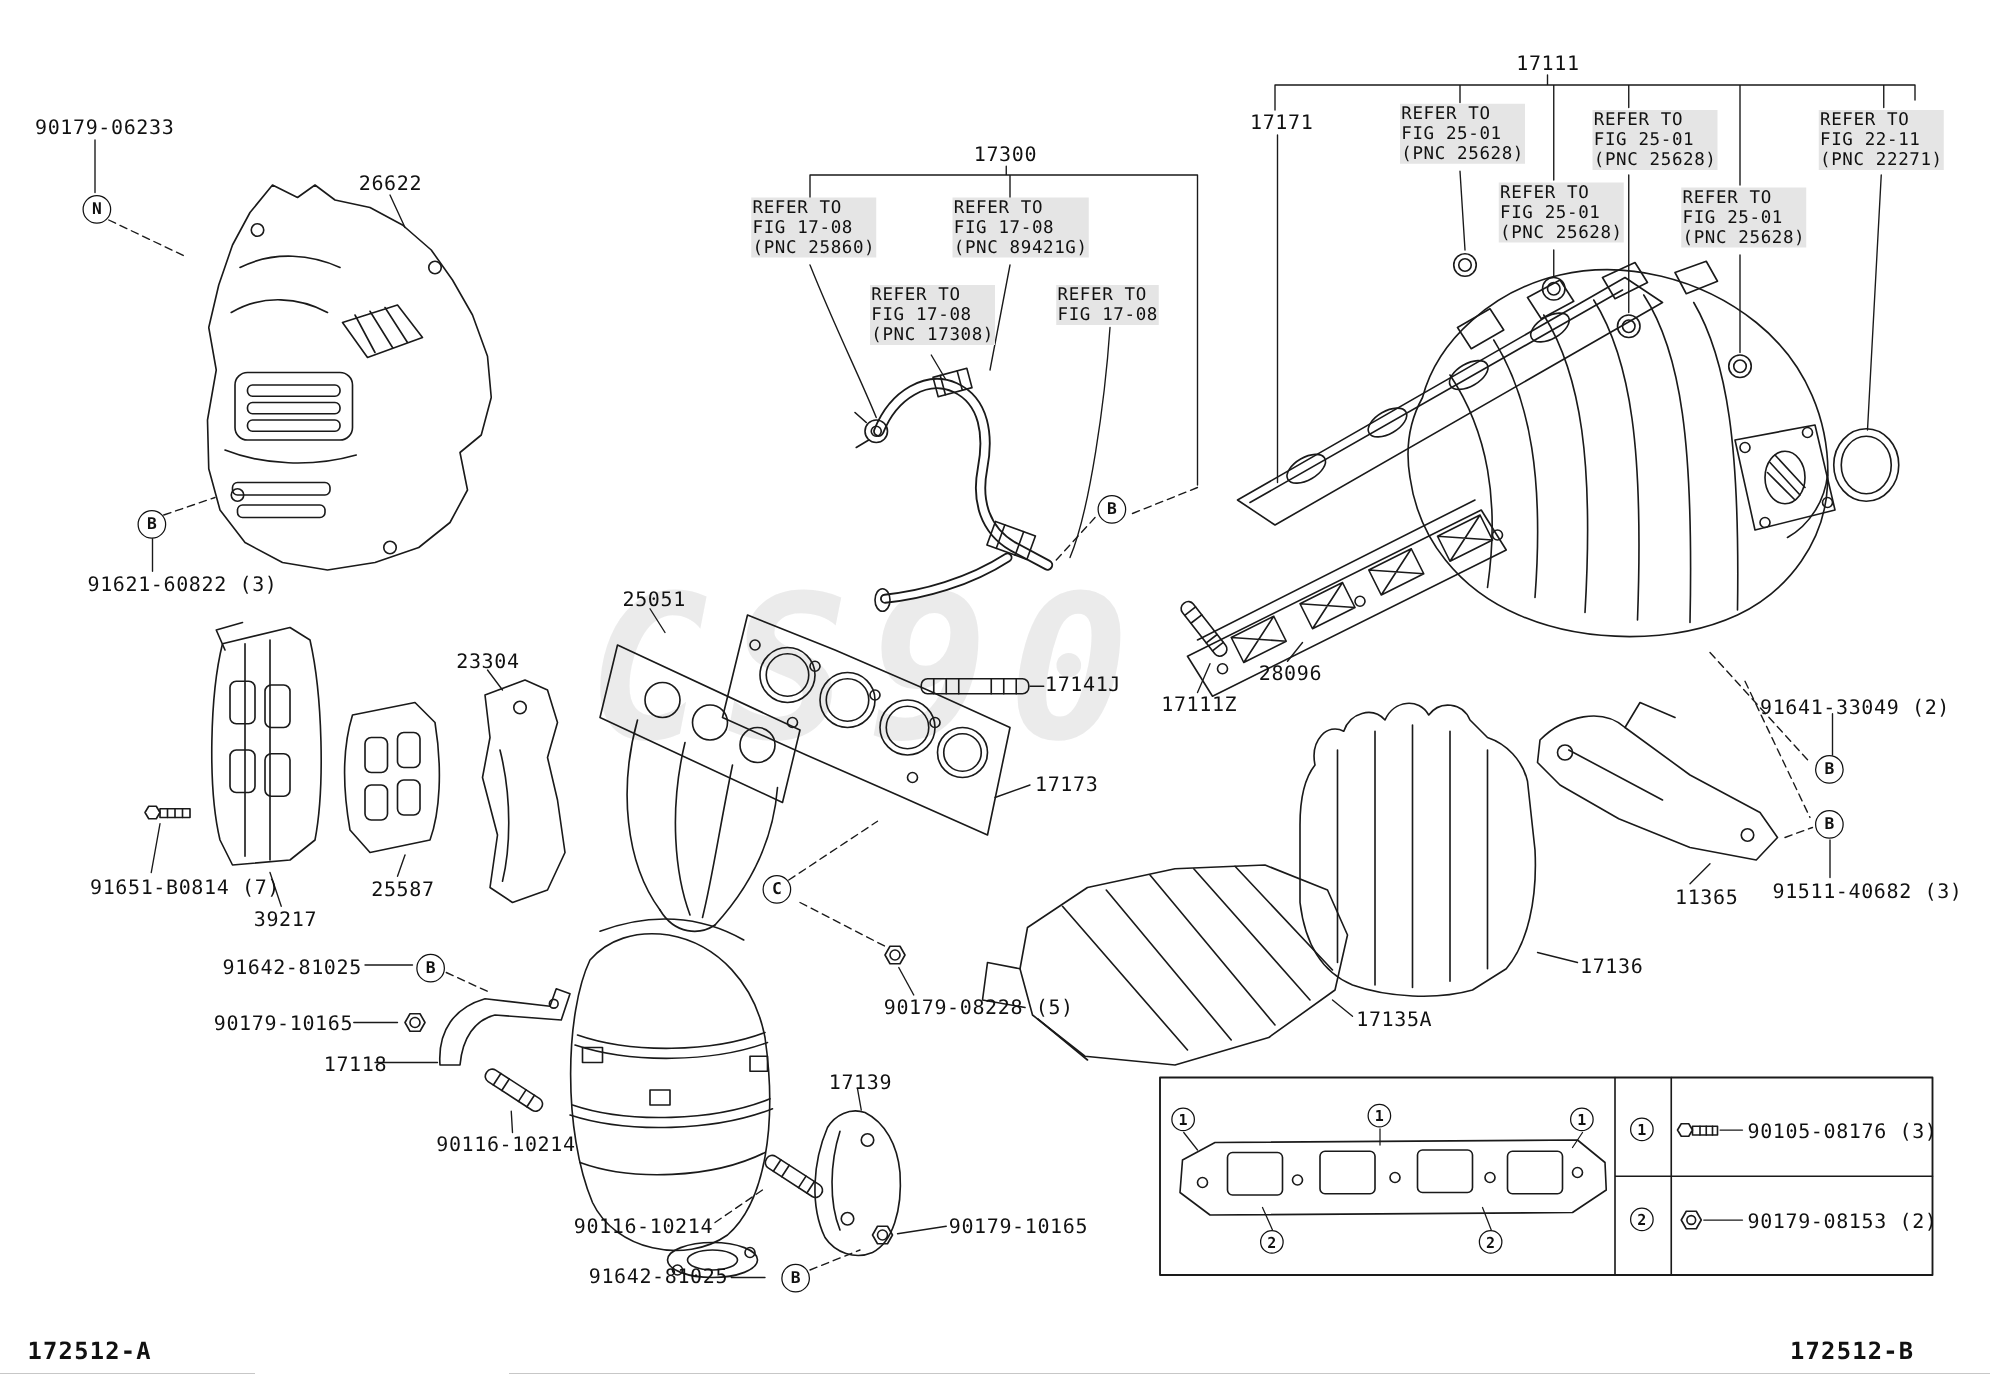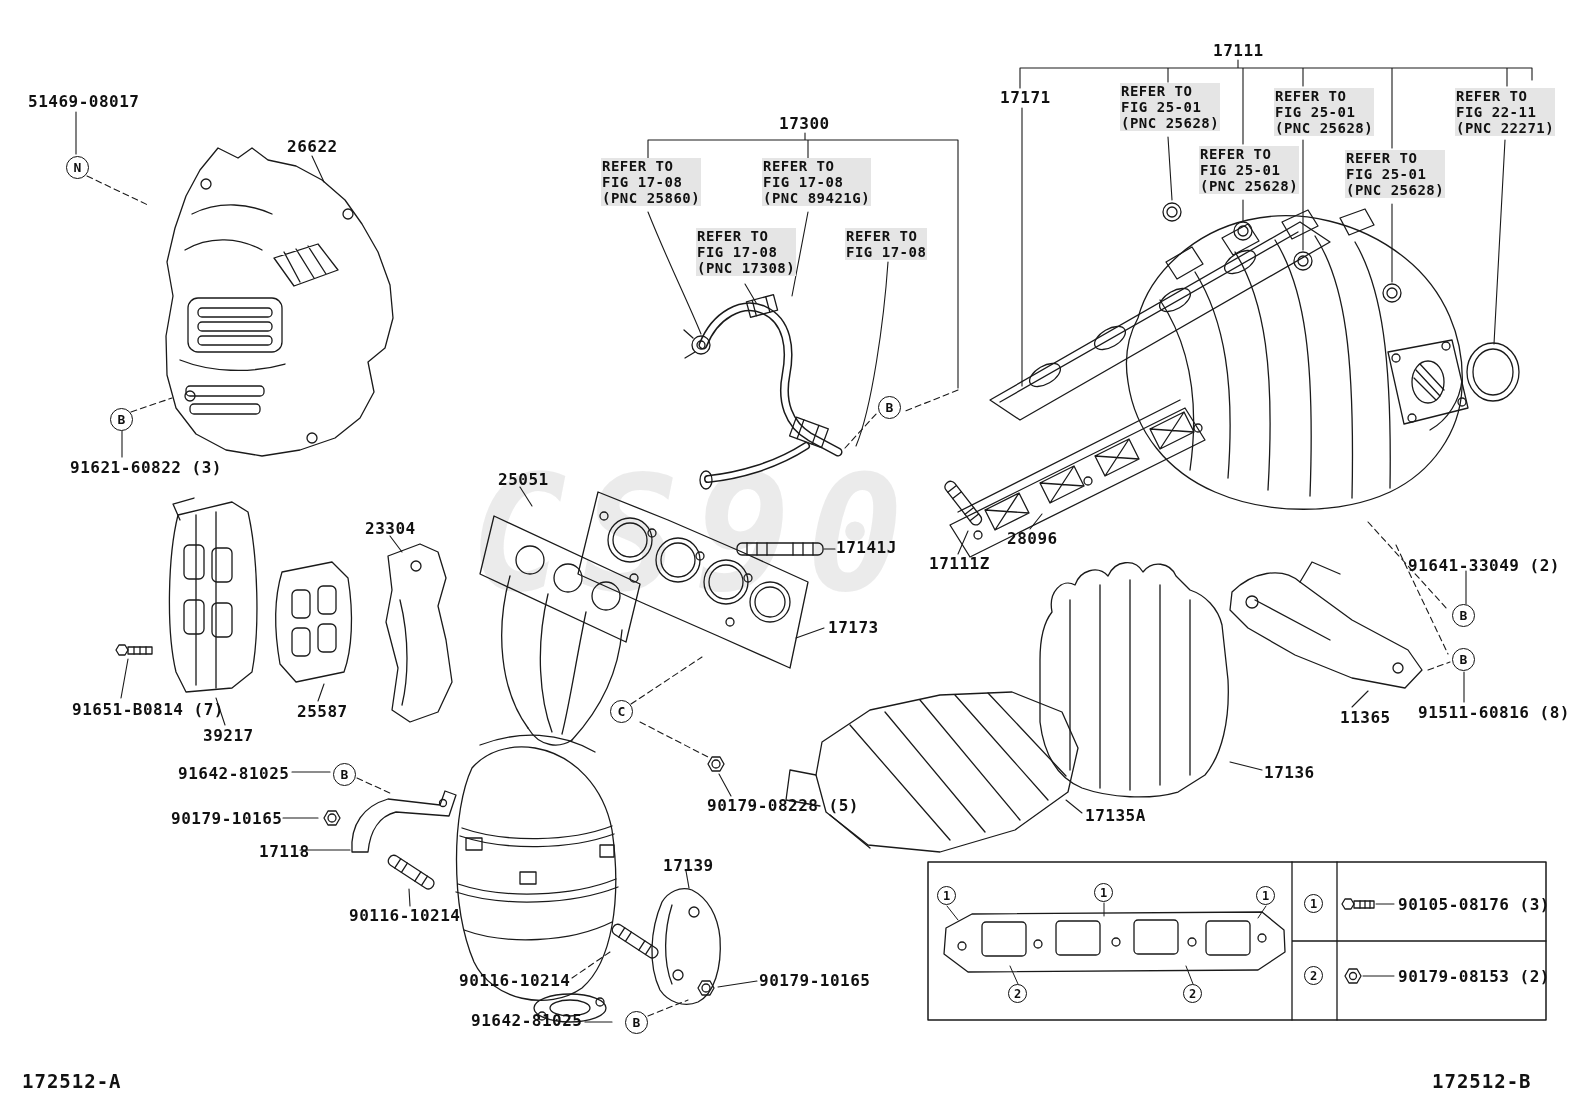--- a/index.html
+++ b/index.html
@@ -3,21 +3,21 @@
 <meta charset="utf-8">
 <style>
   * { margin:0; padding:0; box-sizing:border-box; }
   html,body { background:#777; }
   .canvas {
     position:relative; width:1592px; height:1099px; background:#ffffff;
     overflow:hidden; font-family:"DejaVu Sans Mono", monospace; color:#111;
   }
   .art { position:absolute; left:0; top:0; }
   .label {
-    position:absolute; font-size:16px; font-weight:bold; line-height:1.15;
+    position:absolute; font-size:16px; font-weight:normal; line-height:1.15;
     letter-spacing:0.5px; white-space:pre-line; color:#111;
   }
   .ref { font-size:14px; background:#e5e5e5; padding:0 1px; }
   .marker {
     position:absolute; width:23px; height:23px; border:1.7px solid #111;
     border-radius:50%; display:flex; align-items:center; justify-content:center;
     font-size:13px; font-weight:bold; background:#fff;
   }
   .marker.small { width:19px; height:19px; font-size:12px; border-width:1.4px; }
   .footer-code { position:absolute; font-size:19px; font-weight:bold; letter-spacing:1px; }
@@ -322,38 +322,38 @@
         <g>
           <path d="M1345,976 L1349,969 L1357,969 L1361,976 L1357,983 L1349,983 Z"></path>
           <circle cx="1353" cy="976" r="3.5"></circle>
           <path d="M1363,976 H1394" stroke-width="1"></path>
         </g>
       </g>
 
     </g>
   </svg>
 
-  <div class="label" style="left:28px;top:93px">51469-08017</div>
+  <div class="label" style="left:28px;top:93px">90179-06233</div>
   <div class="label" style="left:287px;top:138px">26622</div>
   <div class="label" style="left:779px;top:115px">17300</div>
   <div class="label" style="left:1000px;top:89px">17171</div>
   <div class="label" style="left:1213px;top:42px">17111</div>
   <div class="label" style="left:70px;top:459px">91621-60822 (3)</div>
   <div class="label" style="left:498px;top:471px">25051</div>
   <div class="label" style="left:365px;top:520px">23304</div>
   <div class="label" style="left:836px;top:539px">17141J</div>
   <div class="label" style="left:929px;top:555px">17111Z</div>
   <div class="label" style="left:1007px;top:530px">28096</div>
   <div class="label" style="left:1408px;top:557px">91641-33049 (2)</div>
   <div class="label" style="left:828px;top:619px">17173</div>
   <div class="label" style="left:72px;top:701px">91651-B0814 (7)</div>
   <div class="label" style="left:203px;top:727px">39217</div>
   <div class="label" style="left:297px;top:703px">25587</div>
   <div class="label" style="left:1340px;top:709px">11365</div>
-  <div class="label" style="left:1418px;top:704px">91511-60816 (8)</div>
+  <div class="label" style="left:1418px;top:704px">91511-40682 (3)</div>
   <div class="label" style="left:1264px;top:764px">17136</div>
   <div class="label" style="left:178px;top:765px">91642-81025</div>
   <div class="label" style="left:171px;top:810px">90179-10165</div>
   <div class="label" style="left:259px;top:843px">17118</div>
   <div class="label" style="left:707px;top:797px">90179-08228 (5)</div>
   <div class="label" style="left:1085px;top:807px">17135A</div>
   <div class="label" style="left:349px;top:907px">90116-10214</div>
   <div class="label" style="left:663px;top:857px">17139</div>
   <div class="label" style="left:459px;top:972px">90116-10214</div>
   <div class="label" style="left:759px;top:972px">90179-10165</div>

